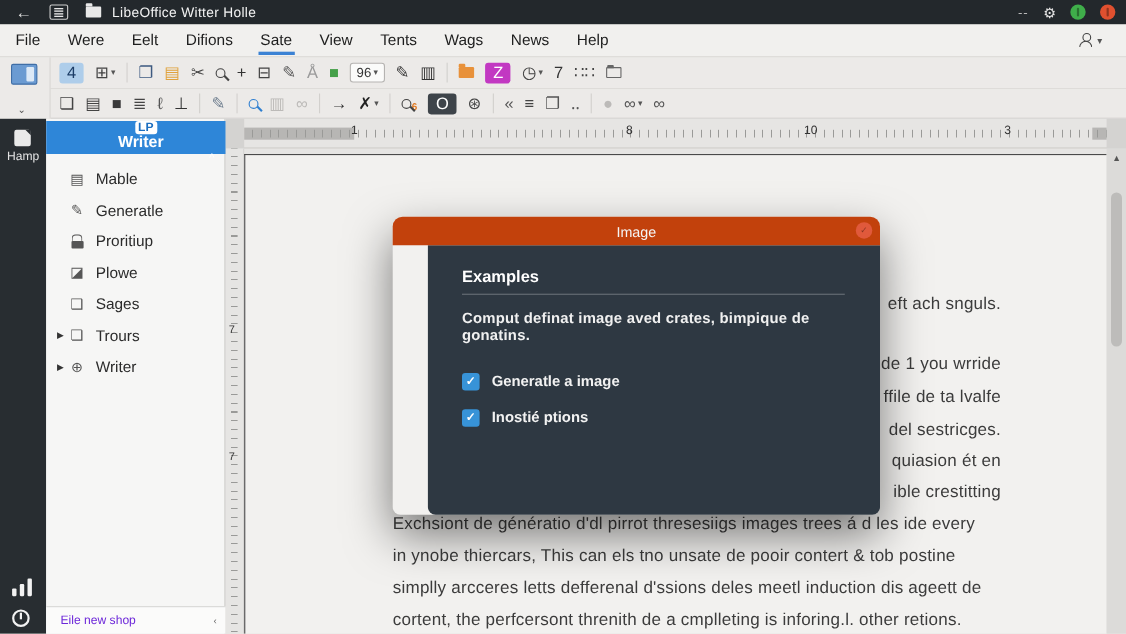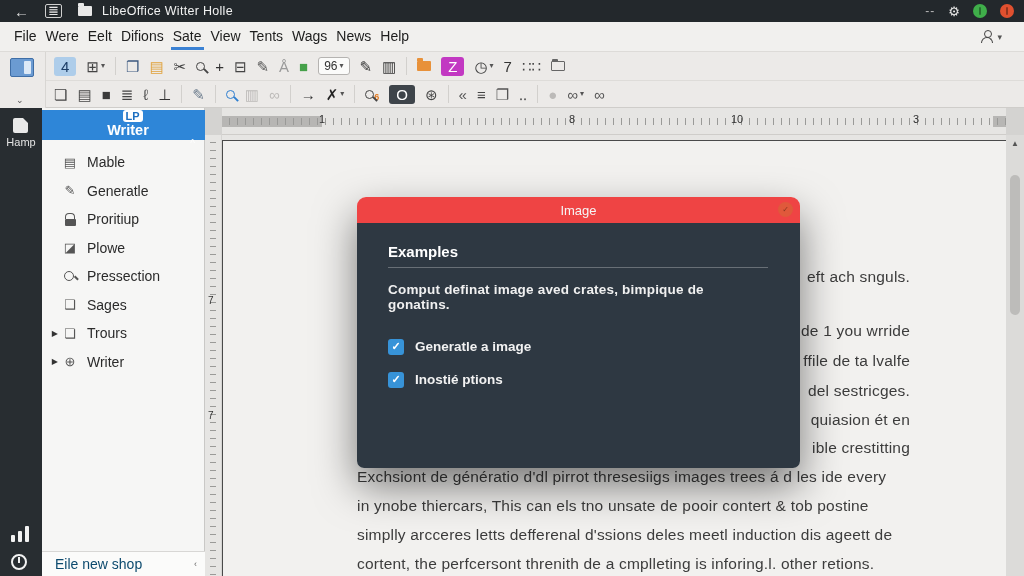--- a/index.html
+++ b/index.html
@@ -16,21 +16,21 @@
   .tb-right { margin-left:auto; display:flex; align-items:center; gap:13px; padding-right:10px; }
   .tb-min { color:#b9b9b9; font-size:12px; letter-spacing:1px; }
   .tb-gear { font-size:13px; color:#e6e6e6; }
   .winbtn { width:14px; height:14px; border-radius:50%; display:inline-block; position:relative; }
   .winbtn.green { background:#3fae4a; }
   .winbtn.red { background:#e0502f; }
   .winbtn::after { content:""; position:absolute; left:6px; top:3px; width:2px; height:8px; background:rgba(0,0,0,.35); border-radius:1px; }
 
   
   .menubar { position:absolute; left:0; top:22px; width:1024px; height:30px; background:#f1f0ee; border-bottom:1px solid #dddbd8; display:flex; align-items:center; z-index:39; }
-  .menus { display:flex; gap:5px; padding-left:12px; }
+  .menus { display:flex; gap:21px; padding-left:12px; }
   .mi { font-size:14px; color:#1d1d1d; padding:5px 2px 3px; border-bottom:3px solid transparent; cursor:default; }
   .mi.active { border-bottom-color:#3b82d4; }
   .menu-right { margin-left:auto; display:flex; align-items:center; gap:4px; padding-right:22px; }
   .user-ic { position:relative; width:13px; height:13px; display:inline-block; }
   .user-ic::before { content:""; position:absolute; left:4px; top:0; width:6px; height:6px; border:1.3px solid #444; border-radius:50%; }
   .user-ic::after { content:""; position:absolute; left:1px; bottom:0; width:10px; height:5px; border:1.3px solid #444; border-bottom:none; border-radius:6px 6px 0 0; }
   .mcaret { font-size:9px; color:#555; }
 
   
   .tbar { position:absolute; left:0; width:1024px; background:#eceae8; display:flex; align-items:center; gap:10px; padding-left:54px; }
@@ -76,21 +76,21 @@
   .pfx { width:18px; text-align:right; font-size:8px; color:#333; padding-right:2px; }
   .si { width:20px; text-align:center; font-size:13px; color:#555; display:inline-flex; justify-content:center; align-items:center; }
   .slabel { margin-left:7px; font-size:14px; }
   .srow[data-name="sidebar-item-proritiup"] .si { flex-direction:column; }
   .srow[data-name="sidebar-item-proritiup"] .si::before { content:""; width:8px; height:5px; border:1.5px solid #555; border-bottom:none; border-radius:4px 4px 0 0; }
   .srow[data-name="sidebar-item-proritiup"] .si::after { content:""; width:11px; height:7px; background:#555; border-radius:1px; }
   .srow[data-name="sidebar-item-pressection"] .si { position:relative; }
   .srow[data-name="sidebar-item-pressection"] .si::before { content:""; width:8px; height:8px; border:1.6px solid #555; border-radius:50%; margin-right:3px; }
   .srow[data-name="sidebar-item-pressection"] .si::after { content:""; position:absolute; width:5px; height:1.6px; background:#555; right:1px; bottom:3px; transform:rotate(45deg); }
   .sfooter { position:absolute; left:0; bottom:0; width:163px; height:25px; background:#fbfbfa; border-top:1px solid #d8d7d5; display:flex; align-items:center; }
-  .sfooter-label { margin-left:13px; font-size:14px; color:#0c4a6e; }
+  .sfooter-label { margin-left:13px; font-size:11px; color:#6d28d9; }
   .sfooter-chevron { margin-left:auto; margin-right:8px; font-size:9px; color:#666; }
 
   
   .docarea { position:absolute; left:205px; top:108px; right:0; bottom:0; background:#e6e5e3; }
   .hruler { position:absolute; left:0; top:0; right:0; height:27px; background:#e6e5e3; border-bottom:1px solid #cfcdca; }
   .hruler .ticks { position:absolute; left:17px; right:18px; top:10px; height:7px;
     background:repeating-linear-gradient(90deg, transparent 0 7px, #9a9a98 7px 8px); }
   .hruler .darkseg { position:absolute; left:17px; width:100px; top:8px; height:11px; background:#b7b6b4; }
   .hruler .handle { position:absolute; right:18px; width:13px; top:8px; height:11px; background:#b7b6b4; }
   .hnum { position:absolute; top:5px; font-size:11px; color:#333; }
@@ -105,25 +105,25 @@
   .scroll .thumb { position:absolute; left:4px; top:40px; width:10px; height:140px; background:#bdbcba; border-radius:5px; }
 
   
   .doc-lines { position:absolute; left:0; top:0; width:910px; height:576px; z-index:12; pointer-events:none; }
   .docline { position:absolute; white-space:nowrap; font-size:15.5px; letter-spacing:.2px; color:#3c3c3c; }
   .docline.r { right:0; }
   .docline.b { left:357px; }
 
   
   .dialog { position:absolute; left:357px; top:197px; width:443px; height:271px; z-index:50; border-radius:9px 9px 7px 7px; box-shadow:0 18px 42px rgba(0,0,0,.5); }
-  .dlg-title { position:relative; height:26px; background:#ef4444; border-radius:9px 9px 0 0; display:flex; align-items:center; justify-content:center;text-align:right; }
+  .dlg-title { position:relative; height:26px; background:#c2410c; border-radius:9px 9px 0 0; display:flex; align-items:center; justify-content:center;text-align:right; }
   .dlg-title-text { color:#f5f5f5; font-size:13px; }
   .dlg-close { position:absolute; right:7px; top:5px; width:15px; height:15px; border-radius:50%; background:#e0593b; display:flex; align-items:center; justify-content:center; }
   .dlg-close-mark { font-size:8px; color:#8a3420; }
-  .dlg-body { height:245px; background:#2e3842; border-radius:0 0 7px 7px; padding:20px 32px 0 31px; }
+  .dlg-body { height:245px; background:#2e3842; border-radius:0 0 7px 7px; padding:20px 32px 0 31px;margin-left:32px; }
   .dlg-heading { color:#fff; font-weight:bold; font-size:15px; }
   .dlg-sep { height:1px; background:rgba(255,255,255,.28); margin-top:7px; }
   .dlg-desc { margin-top:14px; color:#f0f0f0; font-size:13.5px; font-weight:bold; letter-spacing:.2px; }
   .dlg-checks { margin-top:18px; }
   .cbrow { display:flex; align-items:center; gap:11px; height:33px; }
   .cb { width:16px; height:16px; background:#3793d8; border-radius:3px; display:inline-flex; align-items:center; justify-content:center; }
   .cb span { color:#fff; font-size:11px; font-weight:bold; }
   .cblabel { color:#f2f2f2; font-size:13.5px; font-weight:bold; }
   .dlg-buttons { position:absolute; right:32px; bottom:28px; display:flex; gap:10px; }
   .dlg-btn { border:none; width:84px; height:24px; border-radius:6px; font-size:13px; font-family:"Liberation Sans", sans-serif; font-weight:bold; cursor:default; }
@@ -429,25 +429,20 @@
         <span class="si" data-name="sidebar-item-icon"></span>
         <span class="slabel" data-name="sidebar-item-label">Proritiup</span>
       </div>
 
       <div class="srow" data-name="sidebar-item-plowe">
         <span class="pfx" data-name="expander-icon"></span>
         <span class="si" data-name="sidebar-item-icon">◪</span>
         <span class="slabel" data-name="sidebar-item-label">Plowe</span>
       </div>
 
-      <div class="srow" data-name="sidebar-item-pressection">
-        <span class="pfx" data-name="expander-icon"></span>
-        <span class="si" data-name="sidebar-item-icon"></span>
-        <span class="slabel" data-name="sidebar-item-label">Pressection</span>
-      </div>
 
       <div class="srow" data-name="sidebar-item-sages">
         <span class="pfx" data-name="expander-icon"></span>
         <span class="si" data-name="sidebar-item-icon">❑</span>
         <span class="slabel" data-name="sidebar-item-label">Sages</span>
       </div>
 
       <div class="srow" data-name="sidebar-item-trours">
         <span class="pfx" data-name="expander-icon">▶</span>
         <span class="si" data-name="sidebar-item-icon">❏</span>

